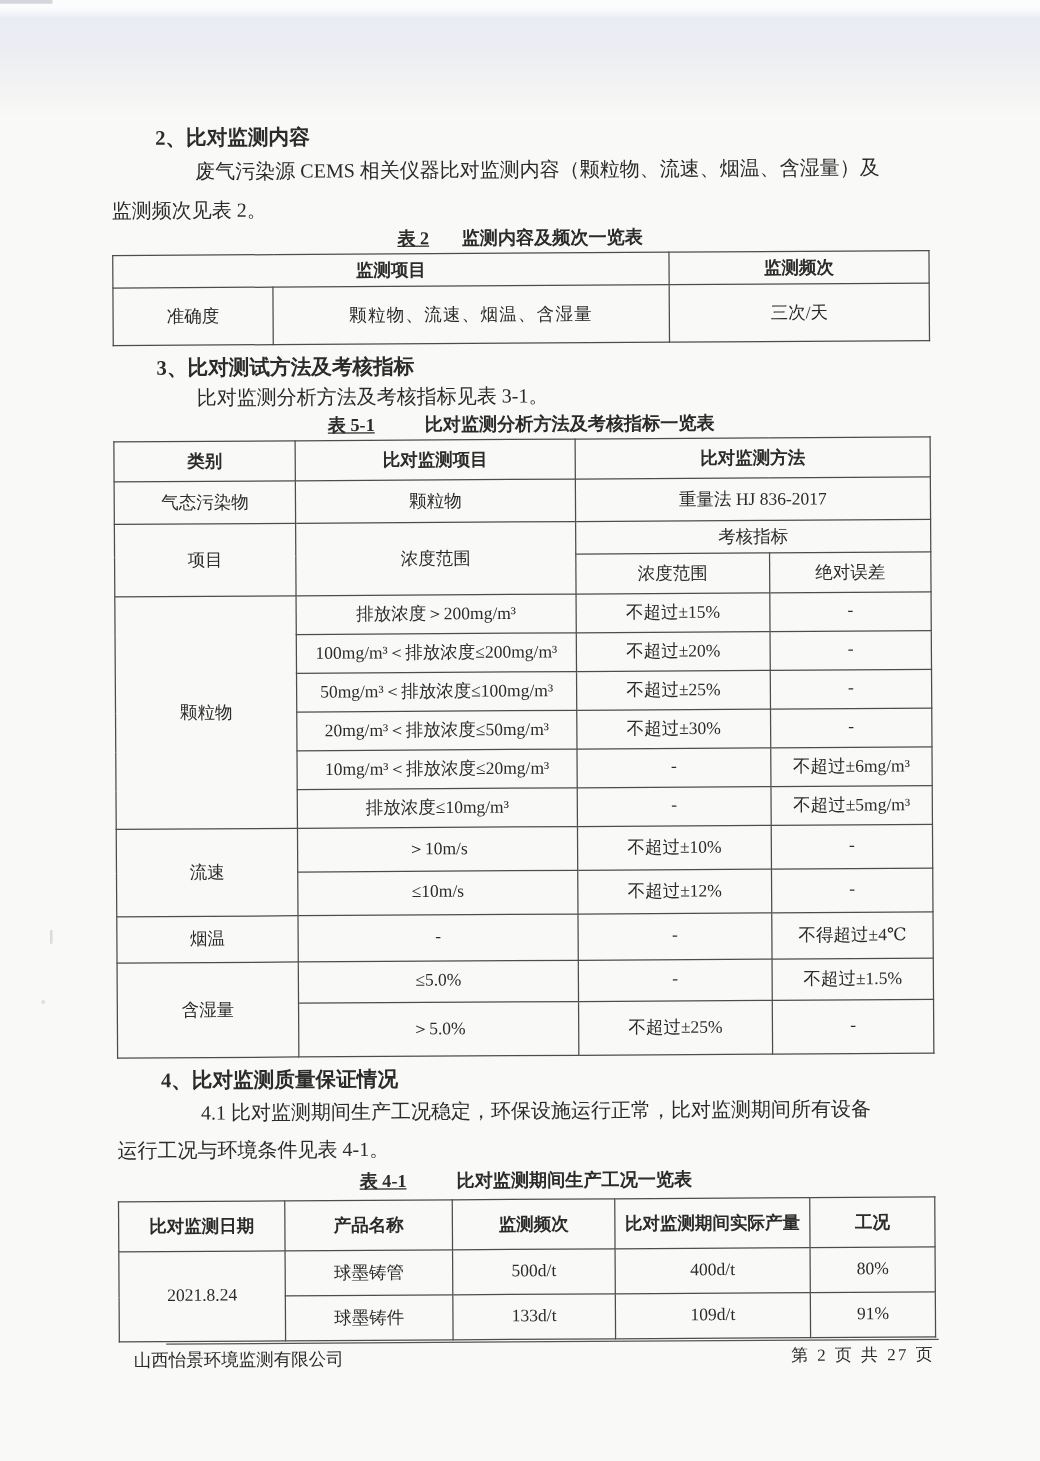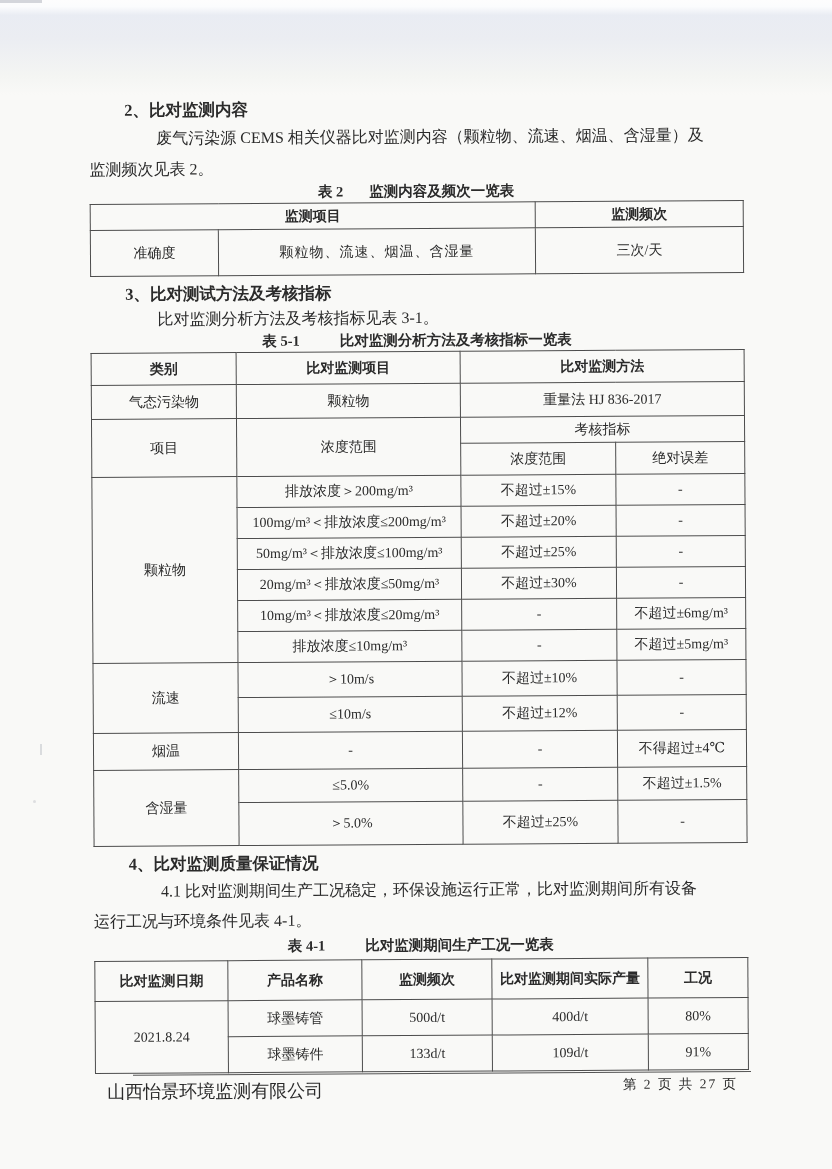--- a/index.html
+++ b/index.html
@@ -16,30 +16,30 @@
   .artifact { position:absolute; background:#b3b7bf; }
   .content {
     position:absolute; top:0; left:92px; width:653px; height:1169px;
     transform:rotate(-0.35deg); transform-origin:50% 50%;
   }
   .sec-heading { font-weight:bold; font-size:16.5px; line-height:24px; padding-left:35px; }
   .h2 { margin-top:97px; }
   .para-line { font-size:16px; line-height:31px; white-space:nowrap; }
   .indent { padding-left:67px; }
   .tbl-caption { text-align:center; font-weight:bold; font-size:14.5px; line-height:17px; }
-  .cap-label { margin-right:26px; }
+  .cap-label { margin-right:26px;text-decoration:underline; }
   .cap-gap-wide { margin-right:40px; }
   table { border-collapse:collapse; width:653px; table-layout:fixed; }
   td, th { border:1px solid #4d4d4d; text-align:center; vertical-align:middle;
            font-size:14px; font-weight:normal; padding:0; overflow:hidden; }
   th { font-weight:bold; }
   .t2 td.items { letter-spacing:1px; }
   .footer-rule { position:absolute; top:1073px; left:38px; width:618px; border-top:1.5px solid #555; }
-  .footer-company { position:absolute; top:1078px; left:12px; font-size:18px; }
-  .footer-page { position:absolute; top:1077px; right:10px; font-size:13.5px; letter-spacing:2px; }
+  .footer-company { position:absolute; top:1078px; left:12px; font-size:14px; }
+  .footer-page { position:absolute; top:1077px; right:0px; font-size:13.5px; letter-spacing:2px; }
   .mt6 { margin-top:6px; }
   .mt2 { margin-top:2px; }
 </style>
 </head>
 <body>
 
 <div class="page">
   <div class="scan-band"></div>
   <div class="artifact" style="top:0;left:0;width:42px;height:3px;opacity:.55;"></div>
   <div class="artifact" style="top:744px;left:40px;width:2px;height:11px;opacity:.45;"></div>

